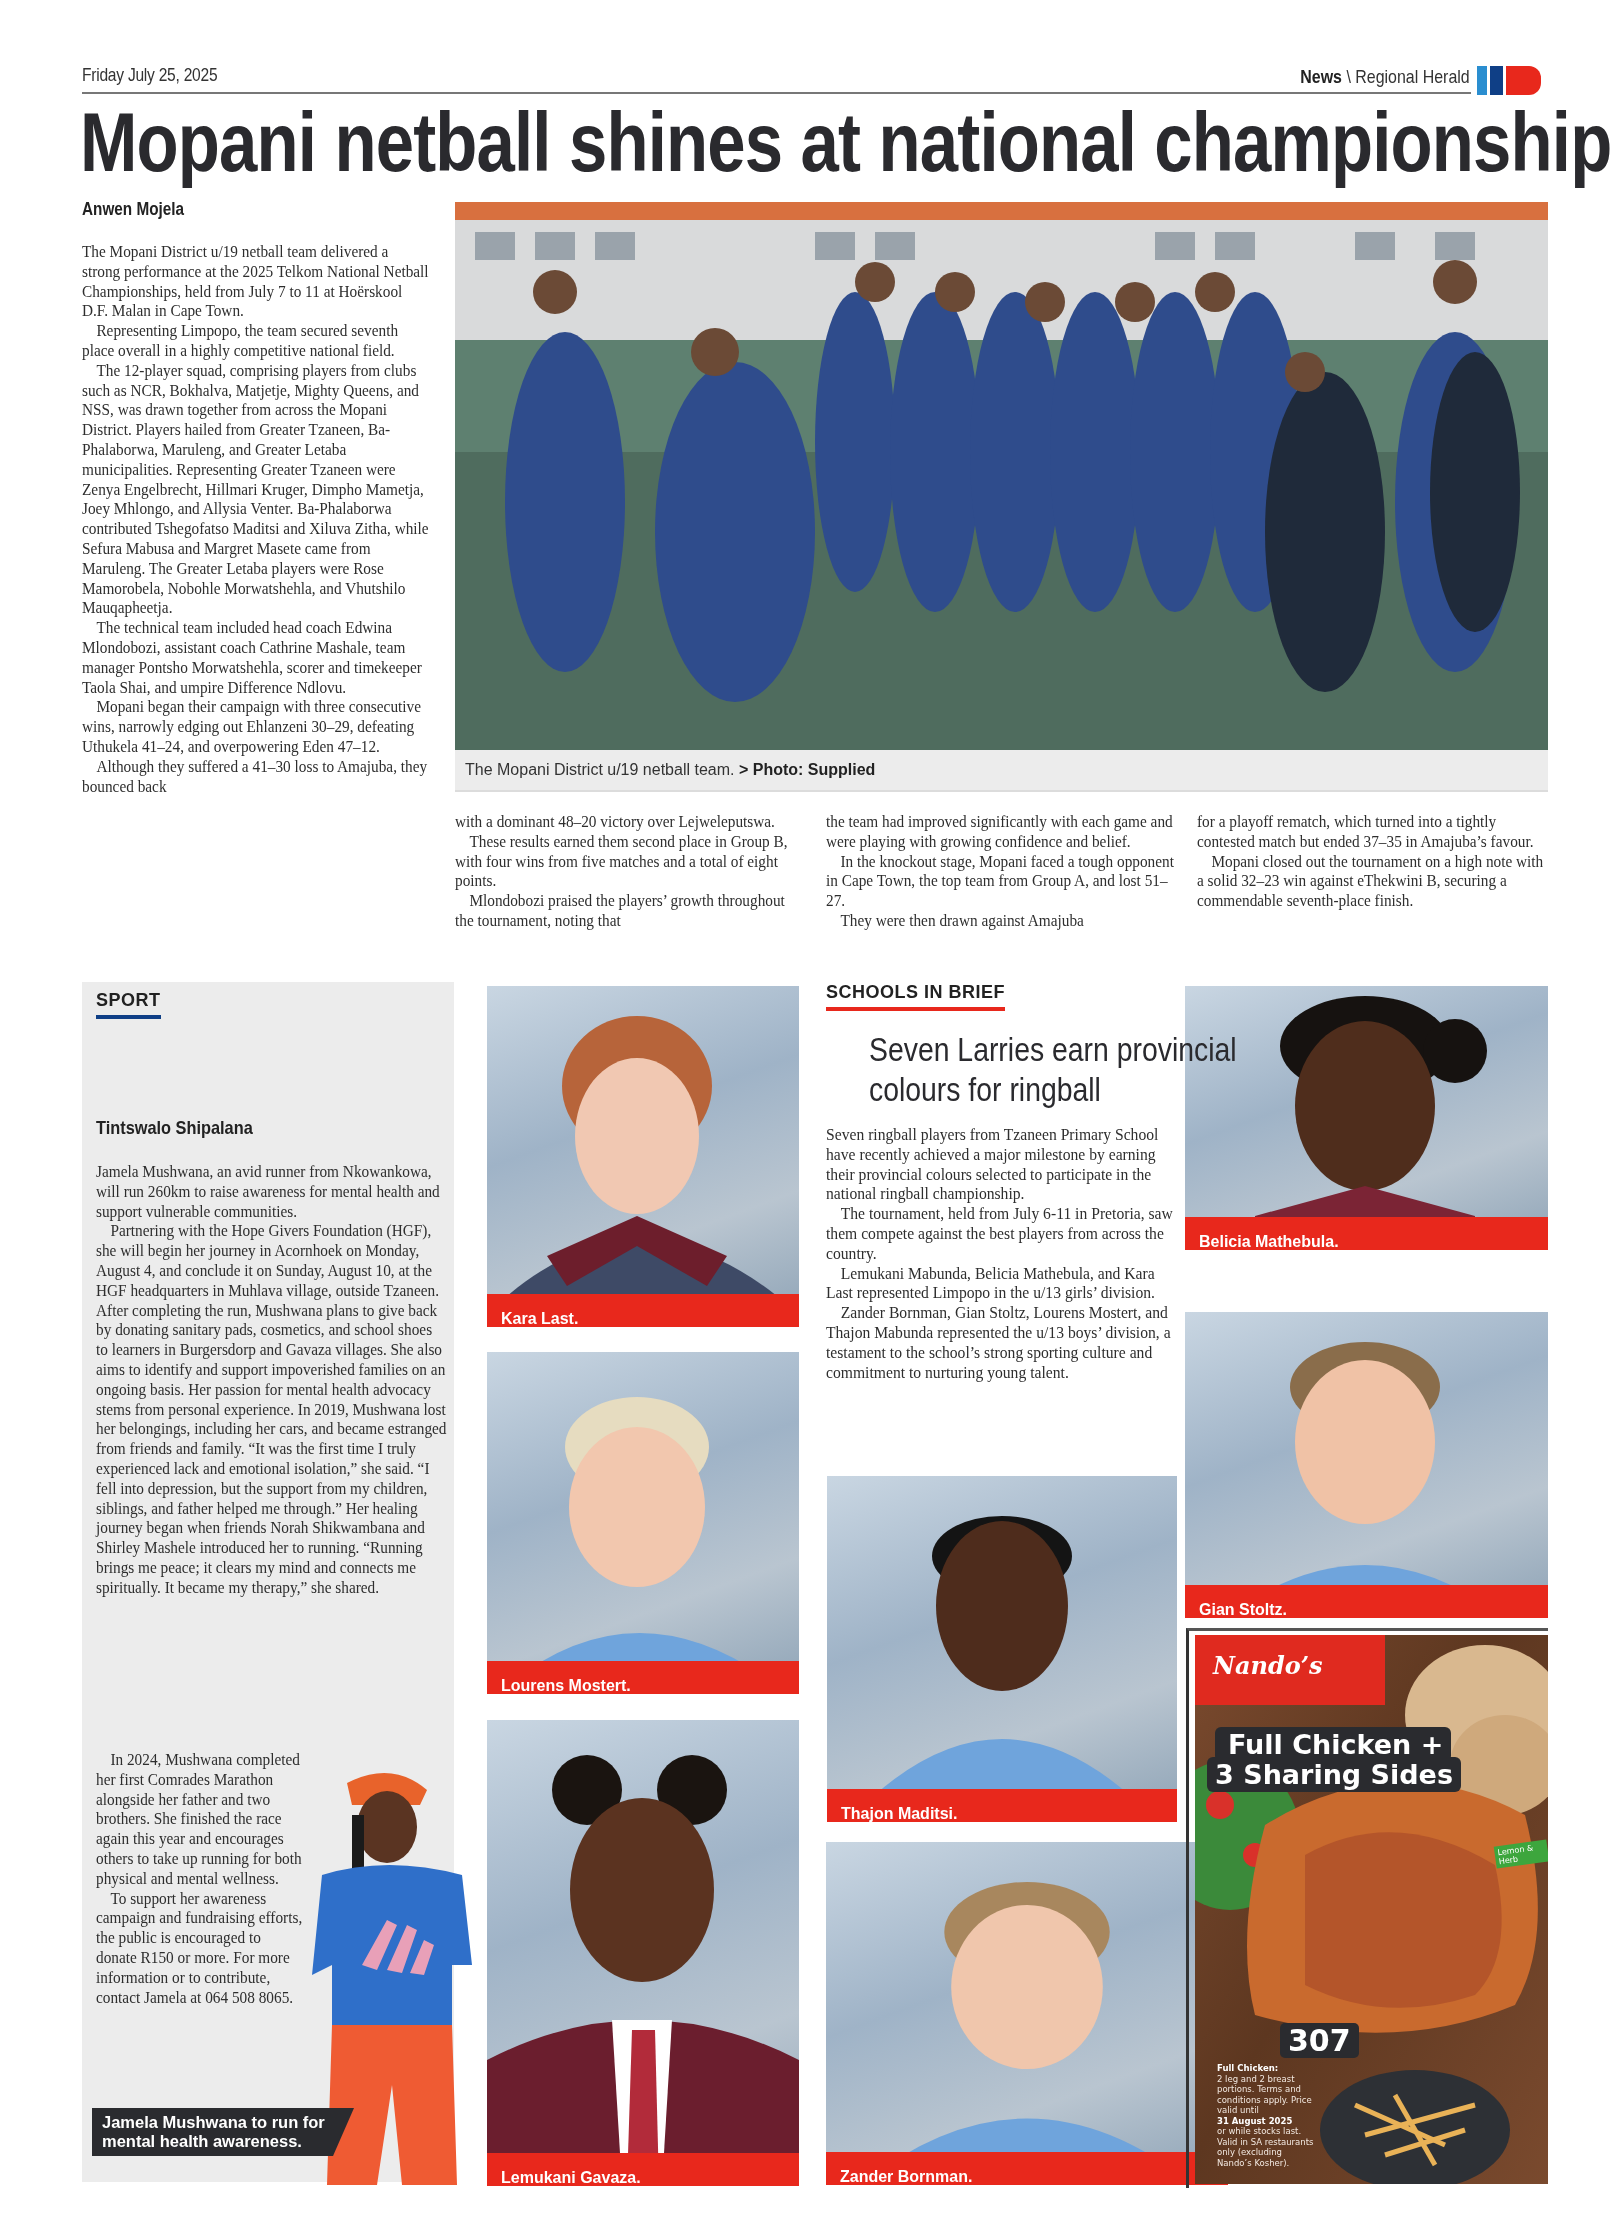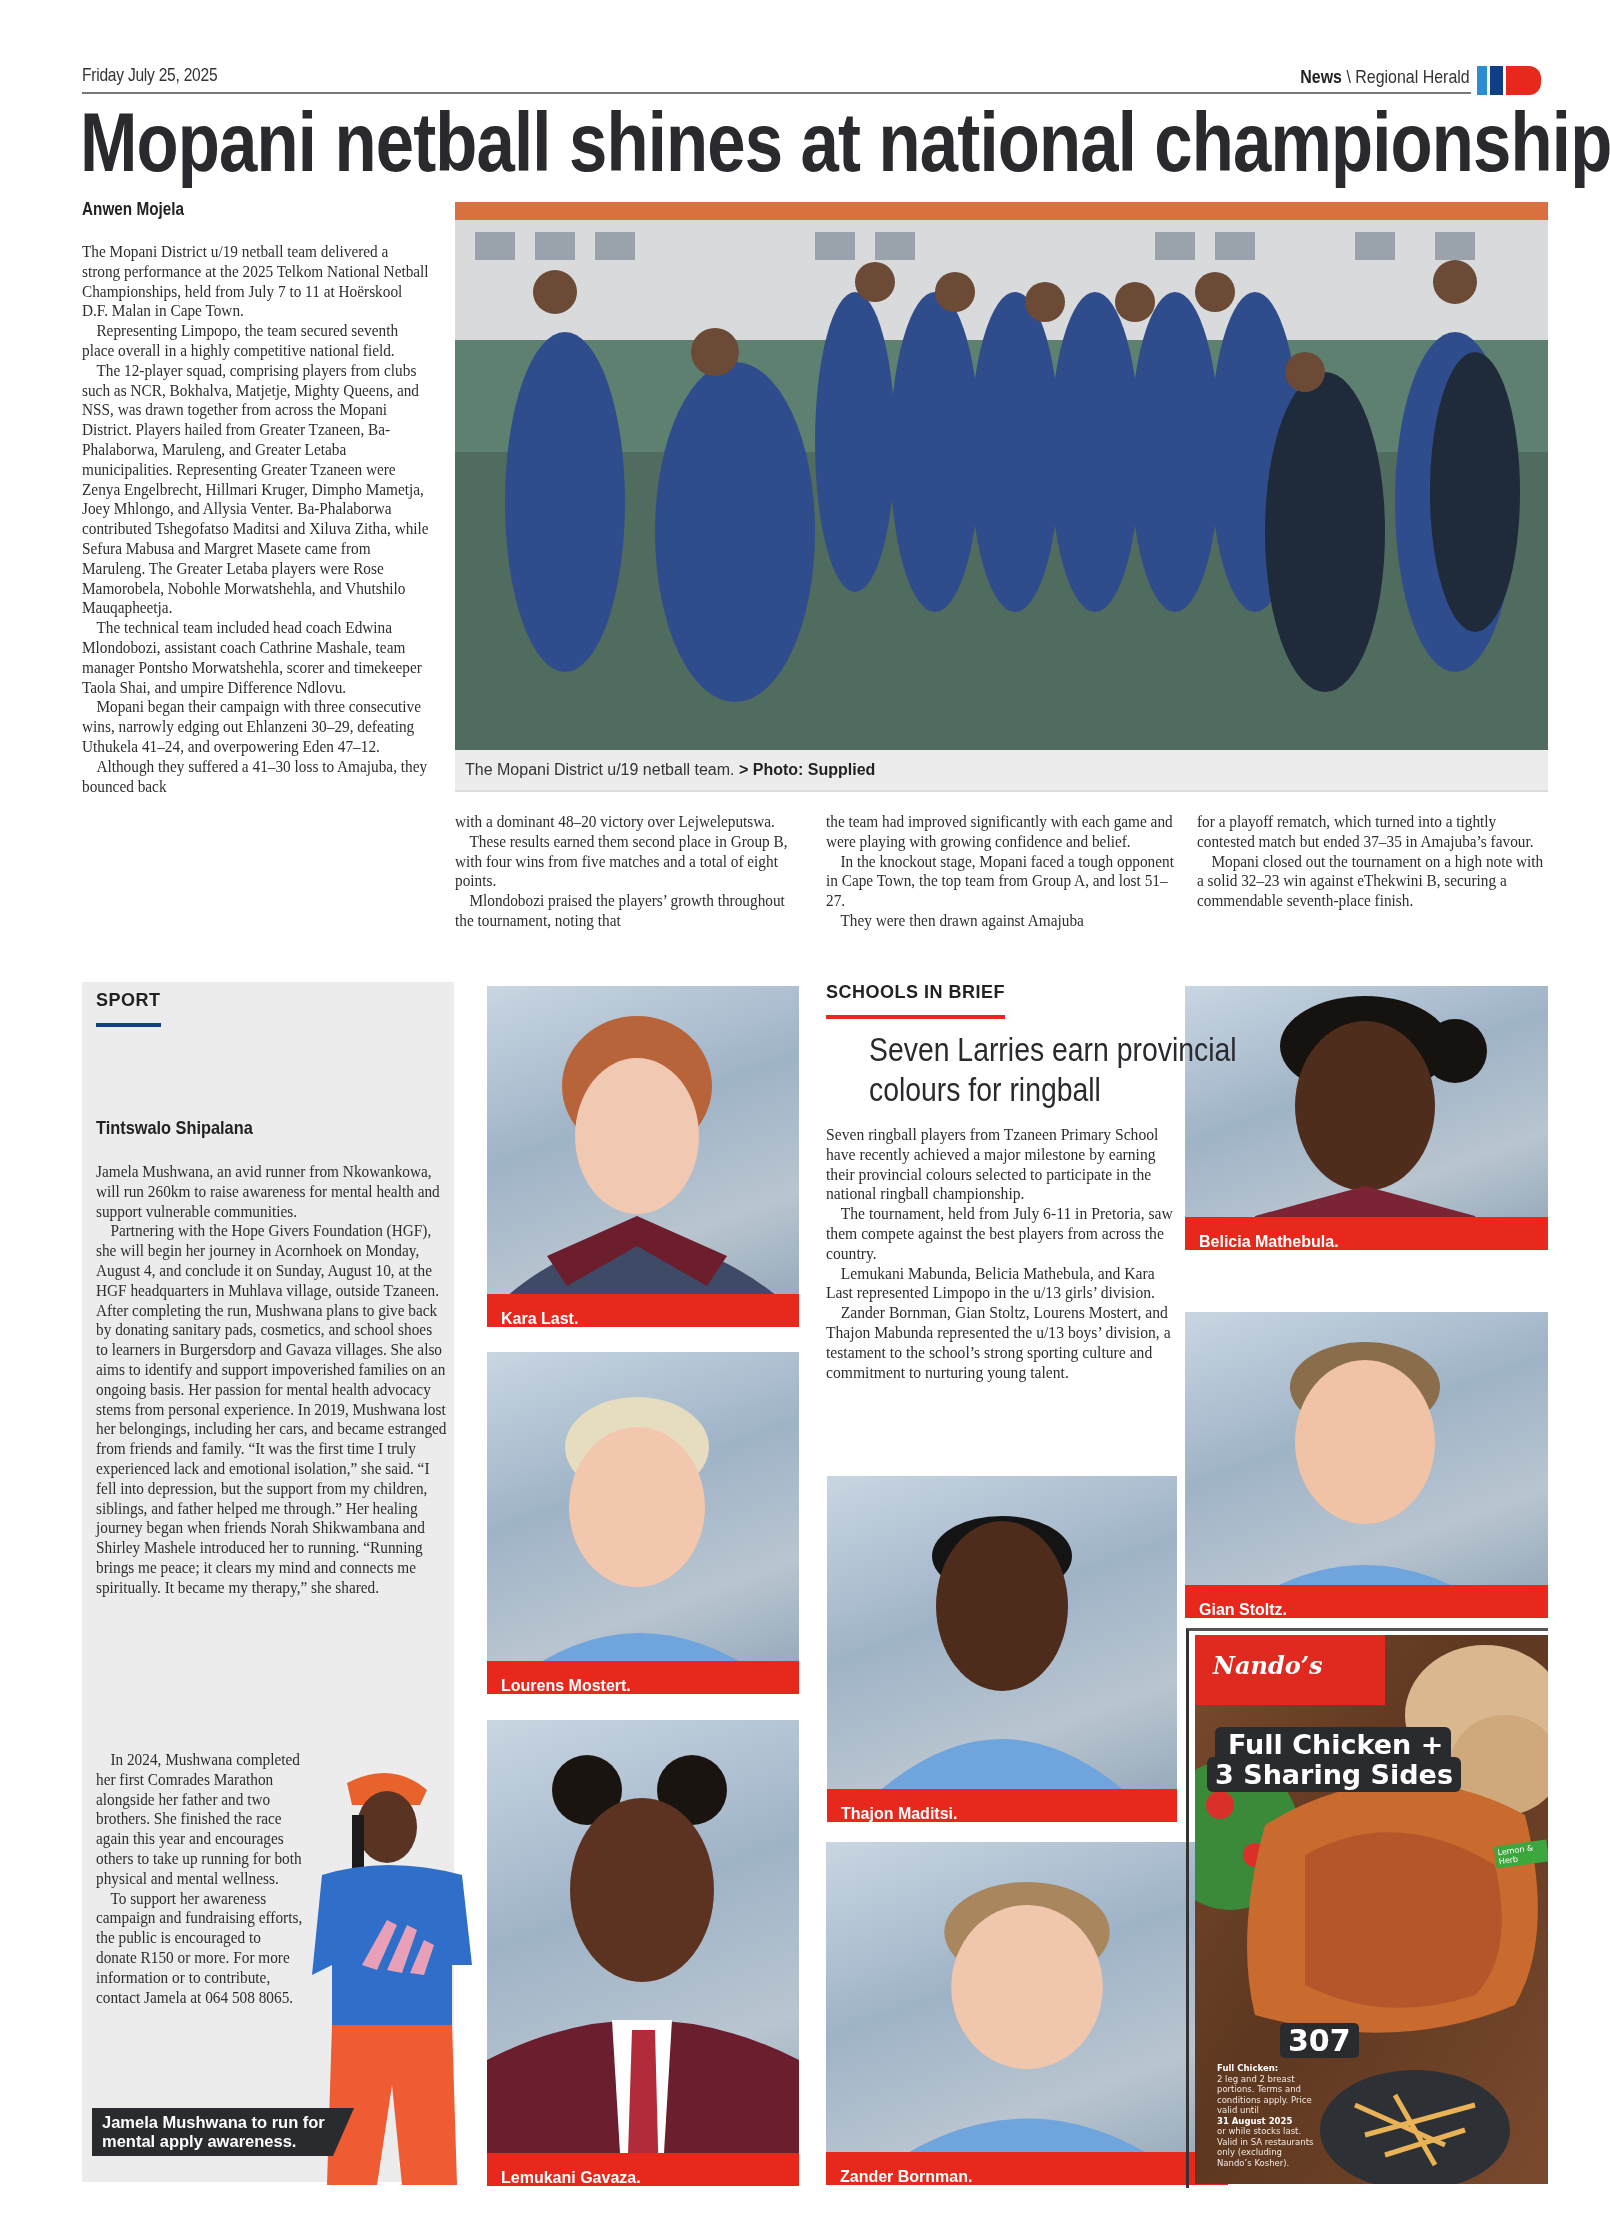--- a/index.html
+++ b/index.html
@@ -32,21 +32,21 @@
   .photo-caption { left: 455px; top: 750px; width: 1093px; height: 42px; background: #ececec; border-bottom: 2px solid #dcdcdc; padding: 11px 10px; font-family: "Liberation Sans", sans-serif; font-size: 16px; color: #333; white-space: nowrap; }
   .photo-caption b { color: #222; }
 
   .col-main-2 { left: 455px; top: 812px; width: 348px; }
   .col-main-3 { left: 826px; top: 812px; width: 348px; }
   .col-main-4 { left: 1197px; top: 812px; width: 350px; }
   .narrow { transform: scaleX(0.9); transform-origin: left top; width: 387px !important; }
 
   
   .sport-box { left: 82px; top: 982px; width: 372px; height: 1200px; background: #ececec; }
-  .kicker { font-family: "Liberation Sans", sans-serif; font-weight: 700; font-size: 18px; color: #222; letter-spacing: 0.5px; padding-bottom: 12px; display: inline-block; }
+  .kicker { font-family: "Liberation Sans", sans-serif; font-weight: 700; font-size: 18px; color: #222; letter-spacing: 0.5px; padding-bottom: 4px; display: inline-block; }
   .kicker.blue { border-bottom: 4px solid #0f3f86; }
   .kicker.red { border-bottom: 4px solid #e8281c; }
   .sub-headline { font-family: "Liberation Sans", sans-serif; font-size: 33px; line-height: 40px; color: #2a2a2e; transform: scaleX(0.86); transform-origin: left; white-space: nowrap; }
   .sub-byline { font-family: "Liberation Sans", sans-serif; font-weight: 700; font-size: 19px; color: #222; transform: scaleX(0.86); transform-origin: left; white-space: nowrap; }
 
   .runner { left: 292px; top: 1765px; width: 190px; height: 420px; }
   .runner-caption { left: 92px; top: 2108px; width: 262px; height: 48px; background: #2a2b2f; color: #fff; font-family: "Liberation Sans", sans-serif; font-weight: 700; font-size: 16.5px; line-height: 19px; padding: 5px 10px; clip-path: polygon(0 0, 100% 0, 92% 100%, 0 100%); }
 
   
   .portrait { position: absolute; overflow: hidden; background: linear-gradient(160deg, #c9d6e2 0%, #9fb3c7 40%, #b9c5d0 70%, #8ea3b6 100%); }
@@ -170,21 +170,21 @@
 <div class="abs runner">
   <svg viewBox="0 0 190 420" width="190" height="420">
     <path d="M55 18 Q100 -5 135 25 L128 40 L60 40 Z" fill="#e8632b"></path>
     <ellipse cx="95" cy="62" rx="30" ry="36" fill="#5a3422"></ellipse>
     <rect x="60" y="50" width="12" height="120" fill="#1b1b1b"></rect>
     <path d="M30 110 Q95 90 170 110 L180 200 L160 200 L160 260 L40 260 L40 200 L20 210 Z" fill="#2f6fc9"></path>
     <path d="M70 200 L95 155 L105 160 L85 205 Z M95 205 L115 160 L125 165 L110 208 Z M118 208 L132 175 L142 180 L132 210 Z" fill="#e8a0b8"></path>
     <path d="M40 260 L160 260 L165 420 L110 420 L100 320 L85 420 L35 420 Z" fill="#ef5b33"></path>
   </svg>
 </div>
-<div class="abs runner-caption">Jamela Mushwana to run for mental apply awareness.</div>
+<div class="abs runner-caption">Jamela Mushwana to run for mental health awareness.</div>
 
 <div class="portrait" style="left:487px; top:986px; width:312px; height:341px;">
   <svg viewBox="0 0 312 341" preserveAspectRatio="none">
       <ellipse cx="150" cy="100" rx="75" ry="70" fill="#b7643a"></ellipse>
       <ellipse cx="150" cy="150" rx="62" ry="78" fill="#f1c8b2"></ellipse>
       <path d="M20 310 Q150 200 290 310 L290 341 L20 341 Z" fill="#3e4a66"></path>
       <path d="M60 270 L150 230 L240 270 L220 300 L150 260 L80 300 Z" fill="#6d1e2c"></path>
     </svg>
   <div class="label">Kara Last.</div>
 </div>

